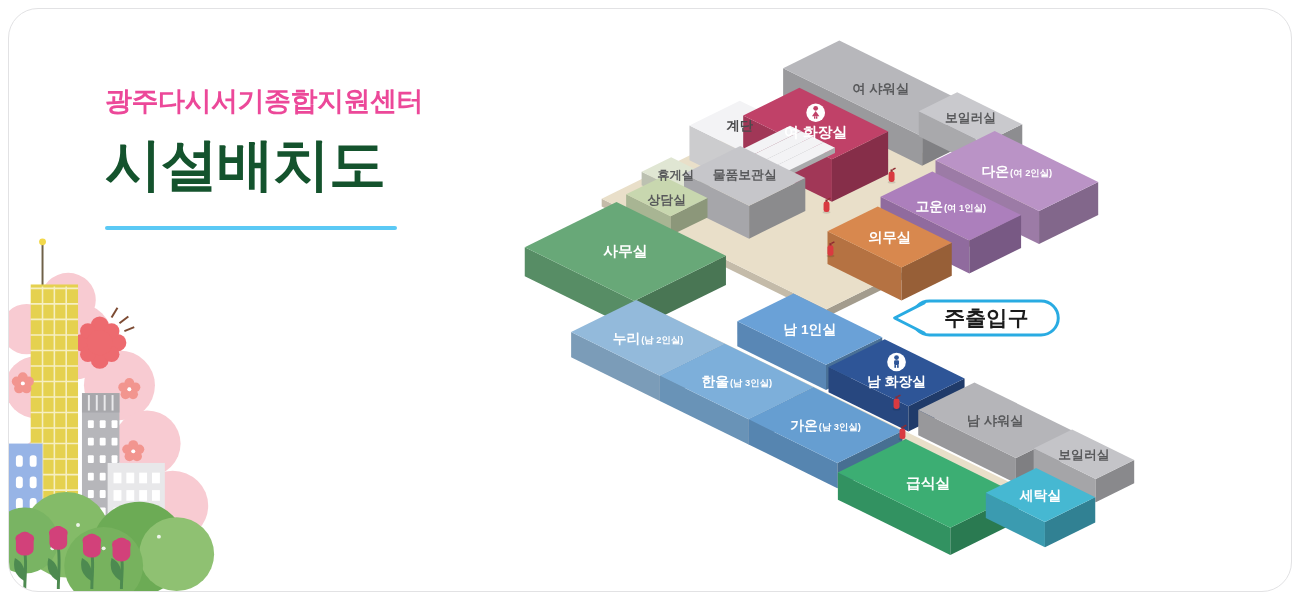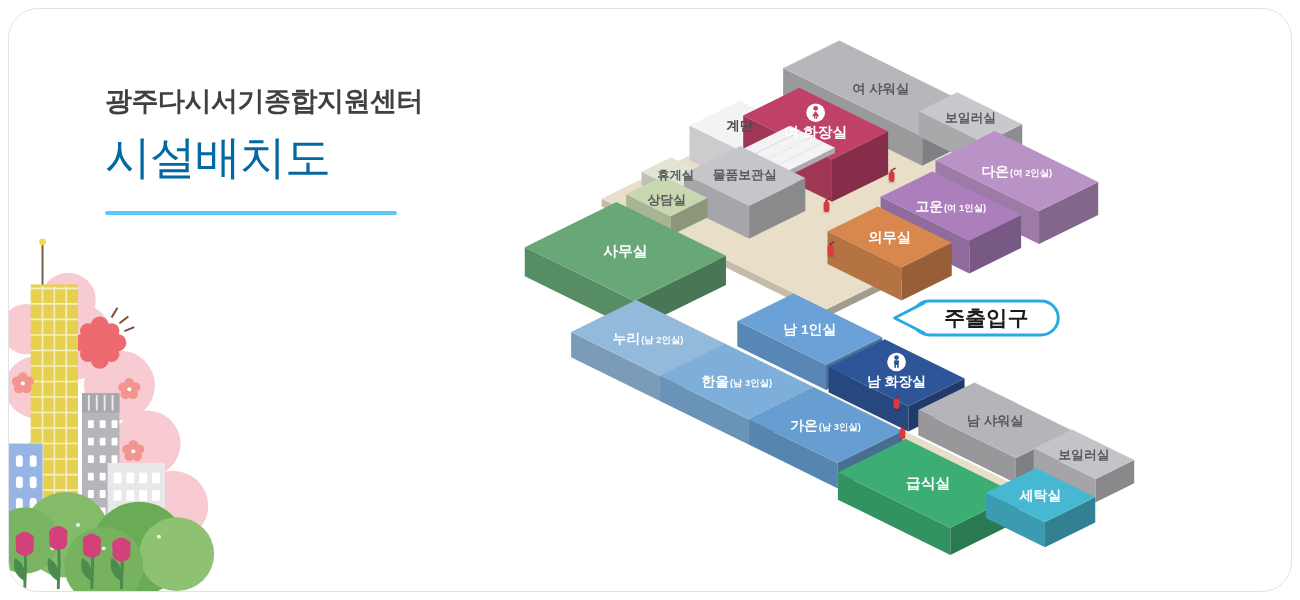--- a/index.html
+++ b/index.html
@@ -1,22 +1,22 @@
 <!DOCTYPE html>
 <html><head>
 <meta charset="utf-8">
 <style>
   html,body{margin:0;padding:0;width:1300px;height:600px;background:#fff;
     font-family:"Liberation Sans",sans-serif;}
   .card{position:absolute;inset:8px;background:#fff;border:1px solid #e2e2e4;
     border-radius:30px;overflow:hidden;}
   #map{position:absolute;left:0;top:0;width:100%;height:100%;}
   .header{position:absolute;left:96px;top:74px;z-index:5;}
-  .org{font-size:27px;color:#404040;font-weight:600;letter-spacing:-0.5px;}
-  .big-title{font-size:46px;color:#0369a1;font-weight:400;letter-spacing:-1px;margin-top:8px;}
+  .org{font-size:27px;color:#ec4899;font-weight:600;letter-spacing:-0.5px;}
+  .big-title{font-size:57px;color:#14532d;font-weight:700;letter-spacing:-1px;margin-top:8px;}
   .underline{width:292px;height:4px;margin-top:22px;border-radius:2px;}
   text{font-family:"Liberation Sans",sans-serif;font-weight:bold;}
   .sub{font-size:9.5px;font-weight:bold;}
   .entrance-text{font-size:21.5px;font-weight:800;}
 </style>
 </head>
 <body>
 
 <div class="card">
   <svg id="map" viewBox="0 0 1300 600" preserveAspectRatio="none">

